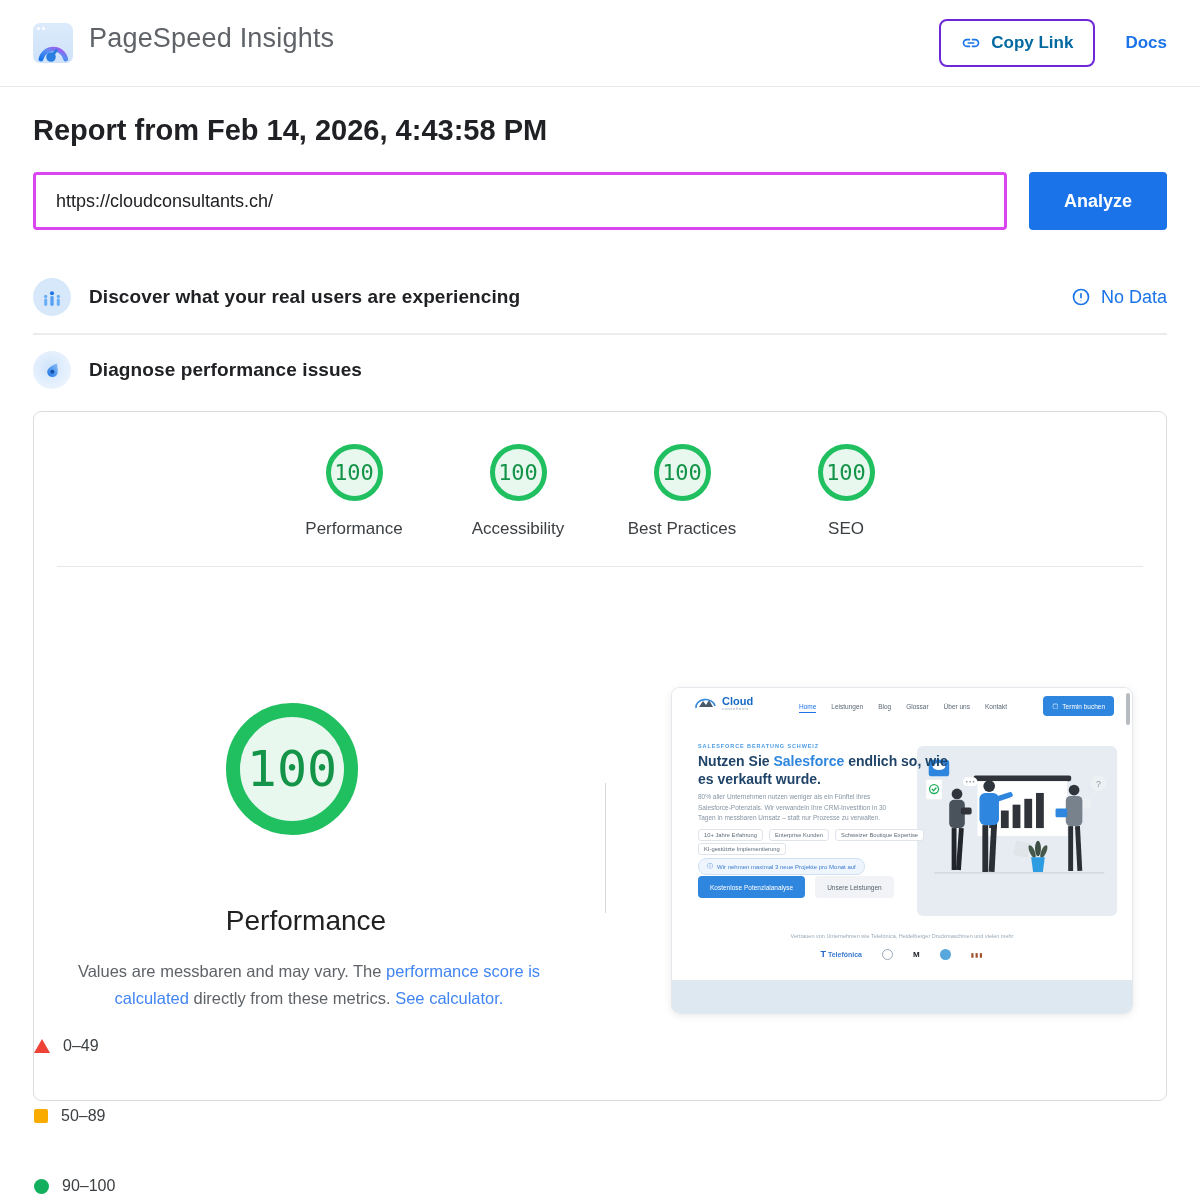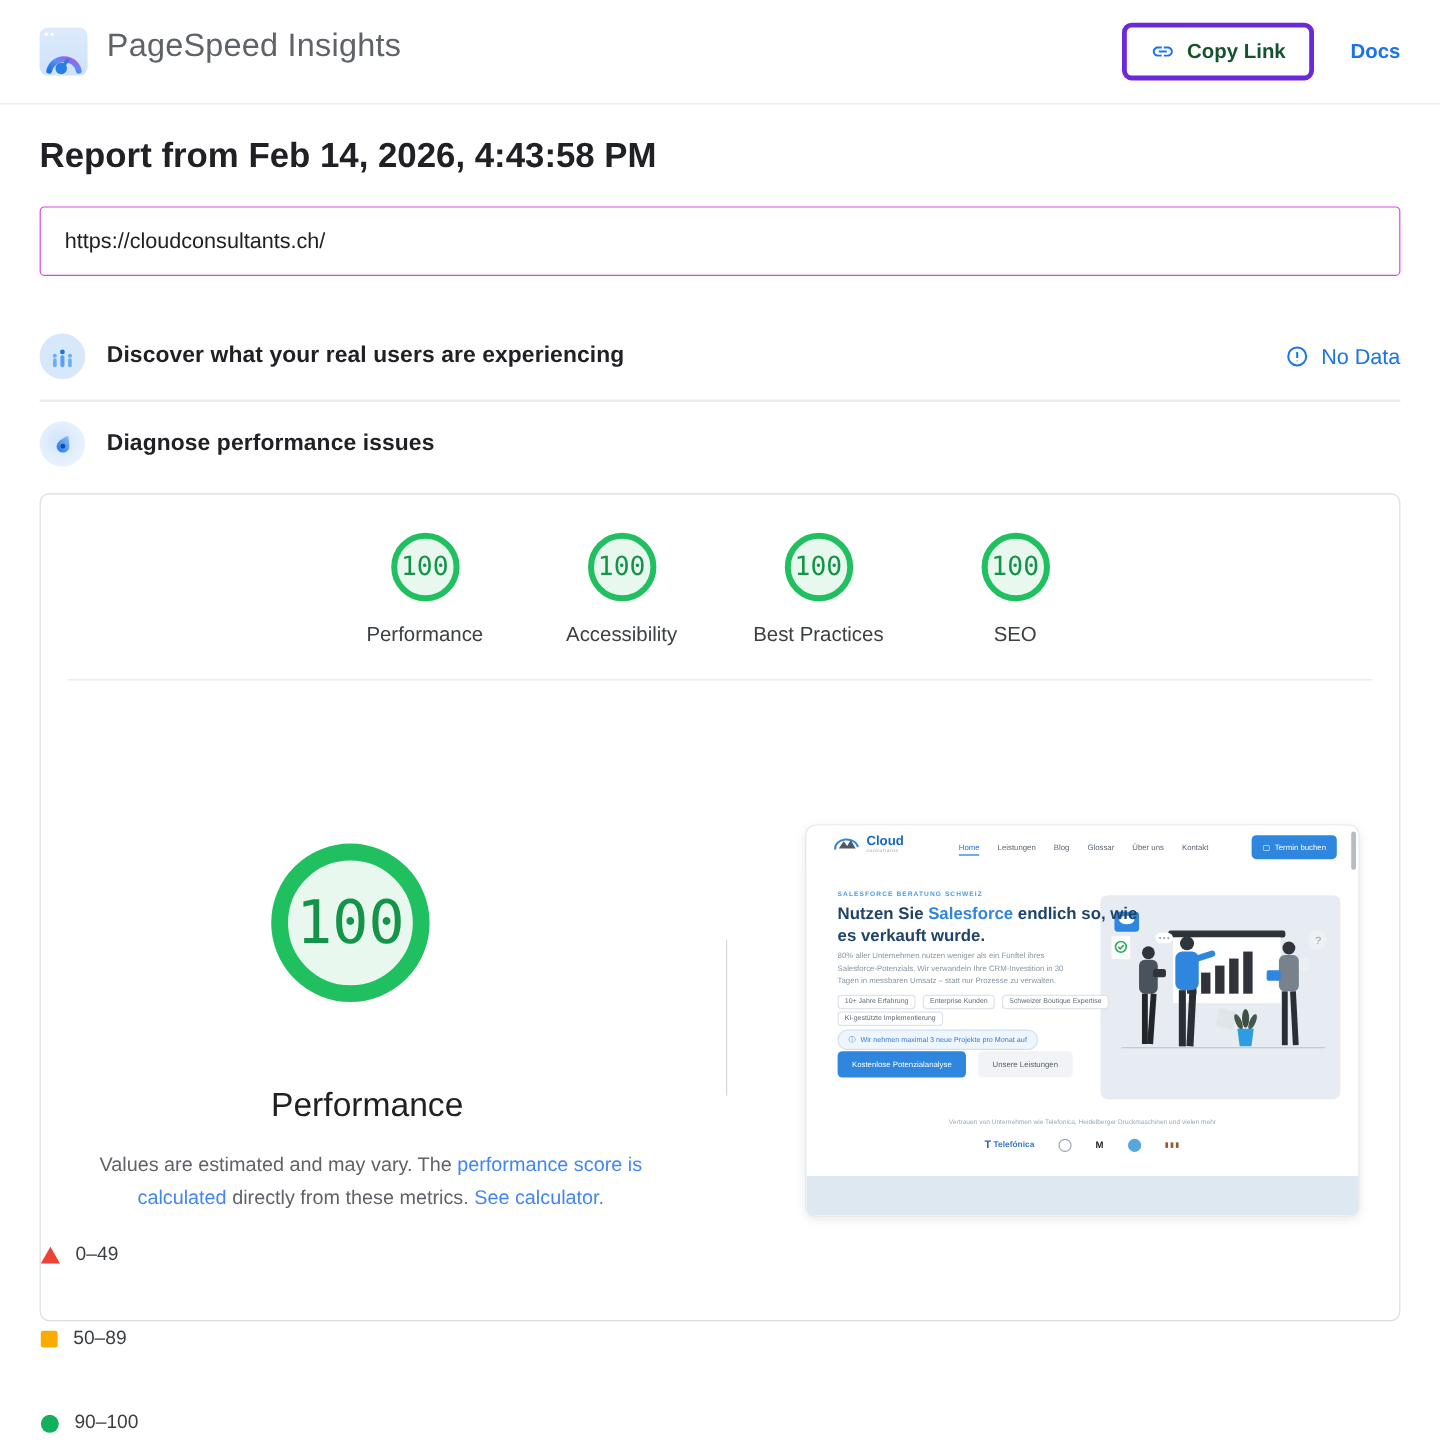--- a/index.html
+++ b/index.html
@@ -11,30 +11,30 @@
             padding:0 33px; border-bottom:1px solid #e8eaed; }
   .brand { display:flex; align-items:flex-start; gap:16px; }
   .brand-badge { width:40px; height:40px; border-radius:7px;
                  background:linear-gradient(180deg,#dcebfc 0%,#cfe2fa 100%);
                  display:flex; align-items:flex-end; justify-content:center; position:relative; overflow:hidden; }
   .brand-badge .win-dot { position:absolute; top:4px; width:3px; height:3px; border-radius:50%; background:#ffffff; }
   .brand-badge .wd1{ left:4px; } .brand-badge .wd2{ left:9px; }
   .app-title { font-size:27px; color:#5f6368; letter-spacing:.2px; }
   .header-actions { display:flex; align-items:center; gap:30px; }
   .copy-link-btn { display:flex; align-items:center; gap:10px; height:48px; padding:0 20px;
-                   background:#fff; border:4px solid #6d28d9; border-radius:8px;
-                   color:#14532d; font-size:17px; font-weight:bold; cursor:pointer;
+                   background:#fff; border:2px solid #6d28d9; border-radius:8px;
+                   color:#0369a1; font-size:17px; font-weight:bold; cursor:pointer;
                    font-family:"Liberation Sans", sans-serif; }
   .docs-link { color:#1a73e8; font-size:17px; font-weight:bold; text-decoration:none; }
 
   
   .content { padding:0 33px; }
   .report-title { margin-top:27px; font-size:29px; font-weight:bold; color:#202124; }
   .url-row { margin-top:25px; display:flex; gap:22px; }
-  .url-input { flex:1; height:58px; border:1px solid #d946ef; border-radius:4px;
+  .url-input { flex:1; height:58px; border:3px solid #d946ef; border-radius:4px;
                padding:0 20px; font-size:18px; color:#202124; outline:none;
                font-family:"Liberation Sans", sans-serif; }
   .analyze-btn { width:138px; height:58px; background:#1a73e8; border:none; border-radius:4px;
                  color:#fff; font-size:18px; font-weight:bold; cursor:pointer;
                  font-family:"Liberation Sans", sans-serif; }
 
   
   .tabs { margin-top:28px; display:flex; justify-content:center; }
   .tab { display:flex; align-items:center; gap:13px; padding:0 30px; height:64px;
          font-size:18px; font-weight:bold; color:#5f6368; position:relative; cursor:pointer; }
@@ -170,20 +170,21 @@
     <a class="docs-link" href="#">Docs</a>
   </div>
 </header>
 
 <main class="content">
 
   <h1 class="report-title">Report from Feb 14, 2026, 4:43:58 PM</h1>
 
   <div class="url-row">
     <input class="url-input" type="text" value="https://cloudconsultants.ch/" style="">
+    <button class="analyze-btn">Analyze</button>
   </div>
 
 
   <div class="field-row">
     <div class="section-head">
       <div class="section-icon icon-users">
         <svg width="22" height="19" viewBox="0 0 20 18">
           <circle cx="4" cy="8" r="1.6" fill="#6aaef5"></circle>
           <rect x="2.6" y="10" width="2.9" height="7" rx="1.3" fill="#6aaef5"></rect>
           <circle cx="10" cy="5" r="1.9" fill="#1a73e8"></circle>
@@ -254,21 +255,21 @@
     </div>
 
     <hr class="card-rule">
 
     <div class="perf-area">
       <div class="big-gauge">
         <span class="big-num">100</span>
       </div>
       <div class="perf-label">Performance</div>
 
-      <p class="disclaimer"><span>Values are estimated and may vary. The </span><a href="#">performance score is calculated</a><span> directly from these metrics. </span><a href="#">See calculator.</a></p>
+      <p class="disclaimer"><span>Values are messbaren and may vary. The </span><a href="#">performance score is calculated</a><span> directly from these metrics. </span><a href="#">See calculator.</a></p>
 
       <div class="legend">
         <div class="legend-item">
           <span class="shape-triangle"></span>
           <span>0–49</span>
         </div>
         <div class="legend-item">
           <span class="shape-square"></span>
           <span>50–89</span>
         </div>

